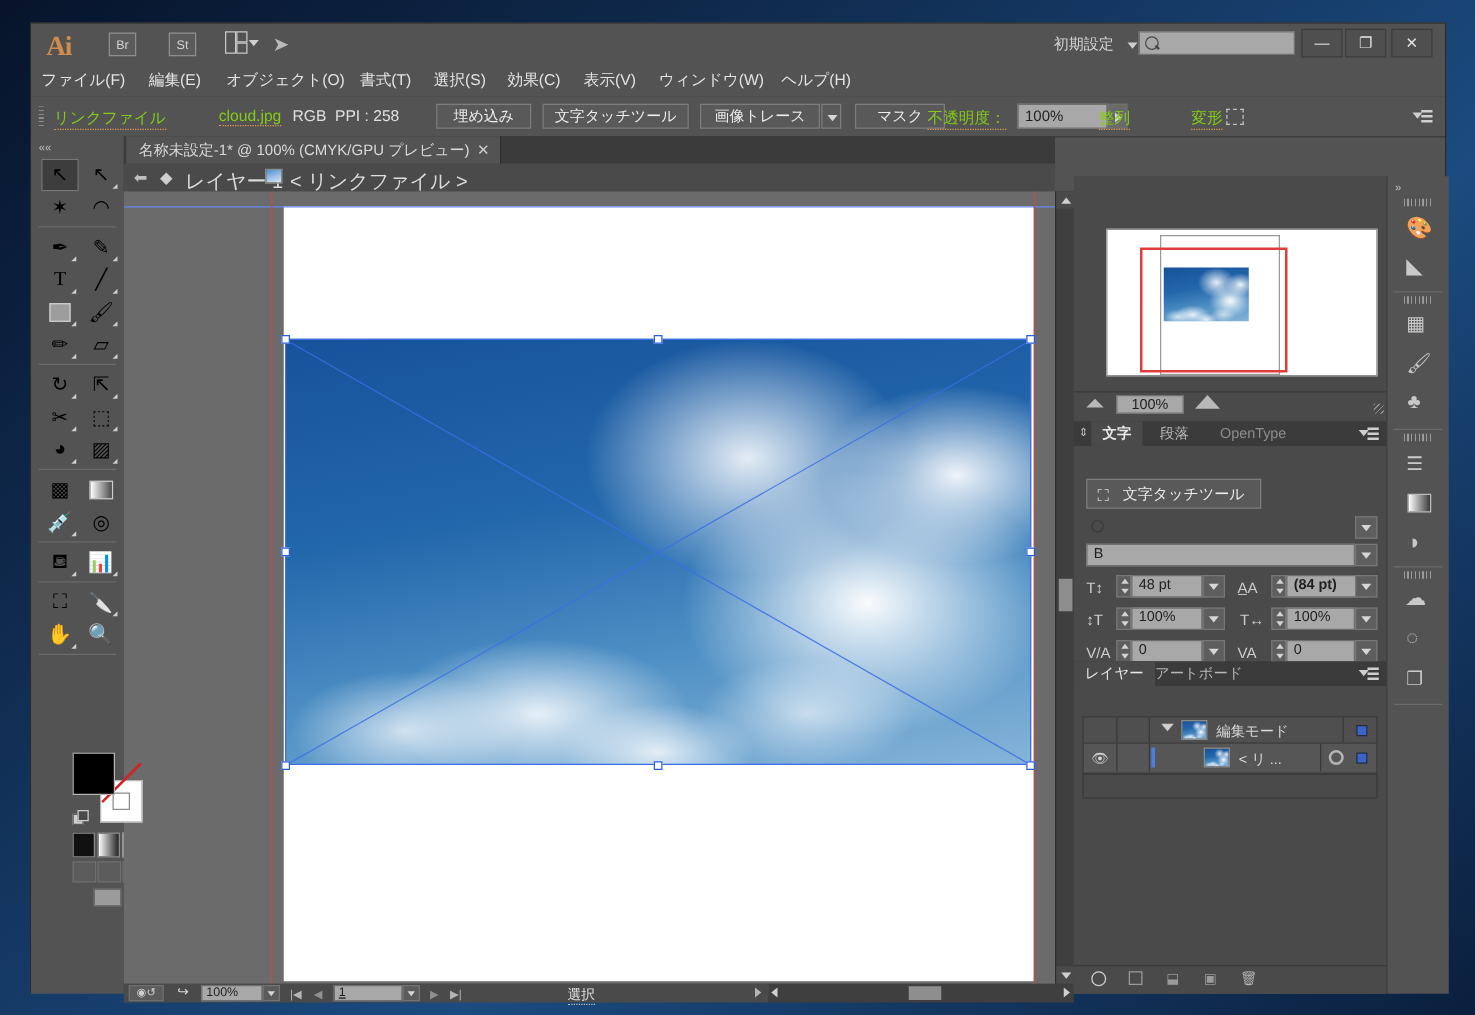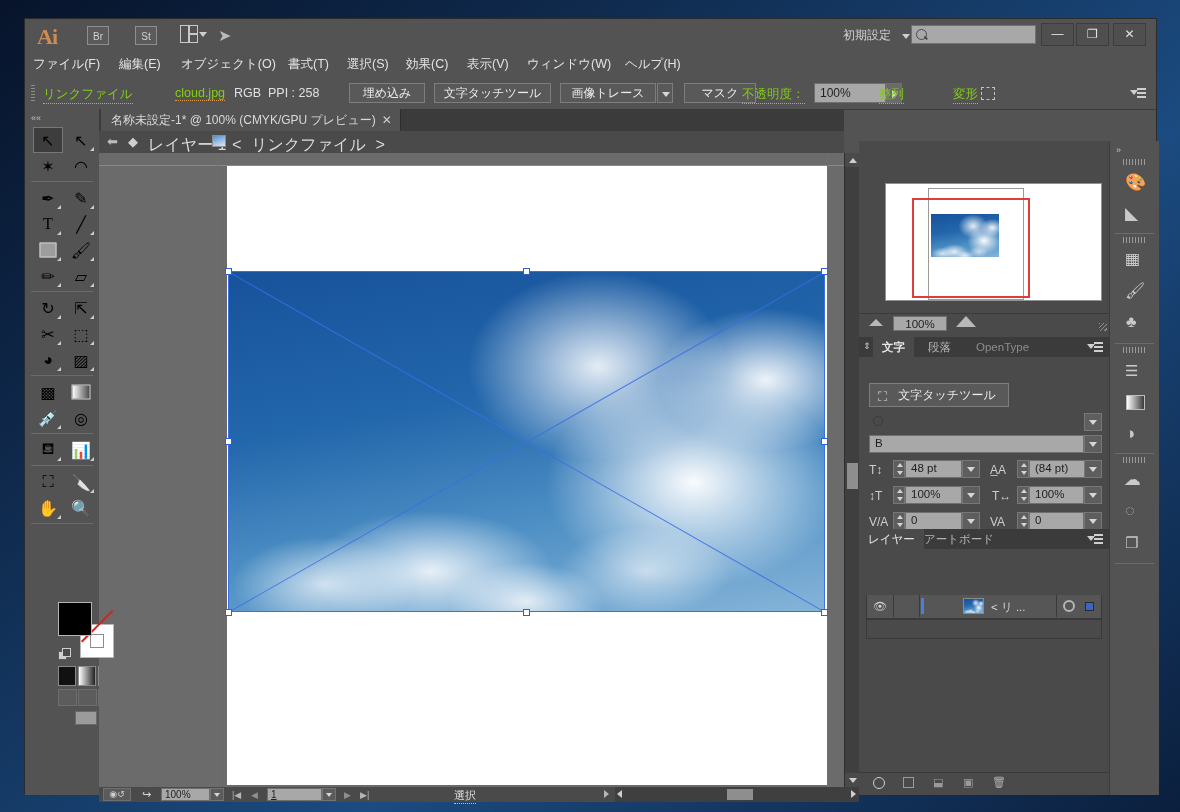--- a/index.html
+++ b/index.html
@@ -380,21 +380,21 @@
       <span>名称未設定-1* @ 100% (CMYK/GPU プレビュー)</span>
       <span class="x">✕</span>
     </div>
   </div>
 
   <div class="breadbar">
     <div style="position:absolute;left:8px;top:3px;color:#bdbdbd;font-size:13px;">⬅</div>
     <div style="position:absolute;left:29px;top:3px;color:#cfcfcf;font-size:13px;">◆</div>
     <div class="lbl ul" style="left:49px;top:4px;">レイヤー 1</div>
     <div style="position:absolute;left:113px;top:4px;width:14px;height:12px;background:linear-gradient(160deg,#4f8fd0,#dfe9f3);border:1px solid #8c8c8c;box-sizing:border-box;"></div>
-    <div class="lbl" style="left:133px;top:4px;font-family:Liberation Mono, monospace;">&lt; リンクファイル &gt;</div>
+    <div class="lbl" style="left:133px;top:4px;">&lt; リンクファイル &gt;</div>
   </div>
 
   <div class="canvaswrap">
     <div class="artboard-white"></div>
     <div class="guide-h-top"></div>
     <div class="guide-v-left"></div>
     <div class="guide-v-right"></div>
 
     <div class="sky sky-grad"></div>
 
@@ -495,21 +495,21 @@
           <i class="dn"></i>
         </div>
       <div class="fld" style="left:46px;top:103px;width:57px;height:18px;">48 pt</div>
       <div class="fld-dd" style="left:103px;top:103px;width:18px;height:18px;"></div>
 
       <div class="ticon" style="left:131px;top:106px;">A̲A</div>
       <div class="spin" style="left:158px;top:103px;height:18px;">
           <i class="up"></i>
           <i class="dn"></i>
         </div>
-      <div class="fld" style="left:170px;top:103px;width:65px;height:18px;">(84 pt)</div>
+      <div class="fld" style="left:170px;top:103px;width:65px;height:18px;font-weight:bold;">(84 pt)</div>
       <div class="fld-dd" style="left:225px;top:103px;width:18px;height:18px;"></div>
 
       <div class="ticon" style="left:10px;top:132px;">↕T</div>
       <div class="spin" style="left:34px;top:129px;height:18px;">
           <i class="up"></i>
           <i class="dn"></i>
         </div>
       <div class="fld" style="left:46px;top:129px;width:57px;height:18px;">100%</div>
       <div class="fld-dd" style="left:103px;top:129px;width:18px;height:18px;"></div>
 
@@ -543,20 +543,29 @@
       <div class="ptab" style="left:56px;">アートボード</div>
       <div class="panel-menu" style="right:6px;top:4px;">
         <b></b>
           <i class="a1"></i>
           <i class="a2"></i>
           <i class="a3"></i>
       </div>
     </div>
 
     <div class="pbody" style="top:408px;height:246px;">
+      <div class="lyr-head">
+        <div style="position:absolute;left:62px;top:5px;width:0;height:0;border-left:5px solid transparent;border-right:5px solid transparent;border-top:6px solid #cfcfcf;"></div>
+        <div class="thumbimg sky-grad" style="left:78px;top:2px;"></div>
+        <div class="lyr-txt" style="left:106px;top:4px;">編集モード</div>
+        <div class="blue-sq" style="right:7px;top:6px;"></div>
+        <div style="position:absolute;left:26px;top:0;width:1px;height:20px;background:#3a3a3a;"></div>
+        <div style="position:absolute;left:52px;top:0;width:1px;height:20px;background:#3a3a3a;"></div>
+        <div style="position:absolute;right:26px;top:0;width:1px;height:20px;background:#3a3a3a;"></div>
+      </div>
 
       <div class="lyr-row lyr-sel" style="top:46px;">
         <div style="position:absolute;left:6px;top:5px;color:#d5d5d5;font-size:11px;">👁</div>
         <div style="position:absolute;left:54px;top:3px;width:3px;height:16px;background:#4a7fe0;"></div>
         <div class="thumbimg sky-grad" style="left:96px;top:3px;"></div>
         <div class="lyr-txt" style="left:124px;top:5px;">&lt; リ ...</div>
         <div style="position:absolute;right:26px;top:5px;width:12px;height:12px;border:2px solid #b5b5b5;border-radius:50%;box-sizing:border-box;"></div>
         <div class="blue-sq" style="right:7px;top:7px;"></div>
         <div style="position:absolute;left:26px;top:0;width:1px;height:22px;background:#3a3a3a;"></div>
         <div style="position:absolute;left:52px;top:0;width:1px;height:22px;background:#3a3a3a;"></div>

